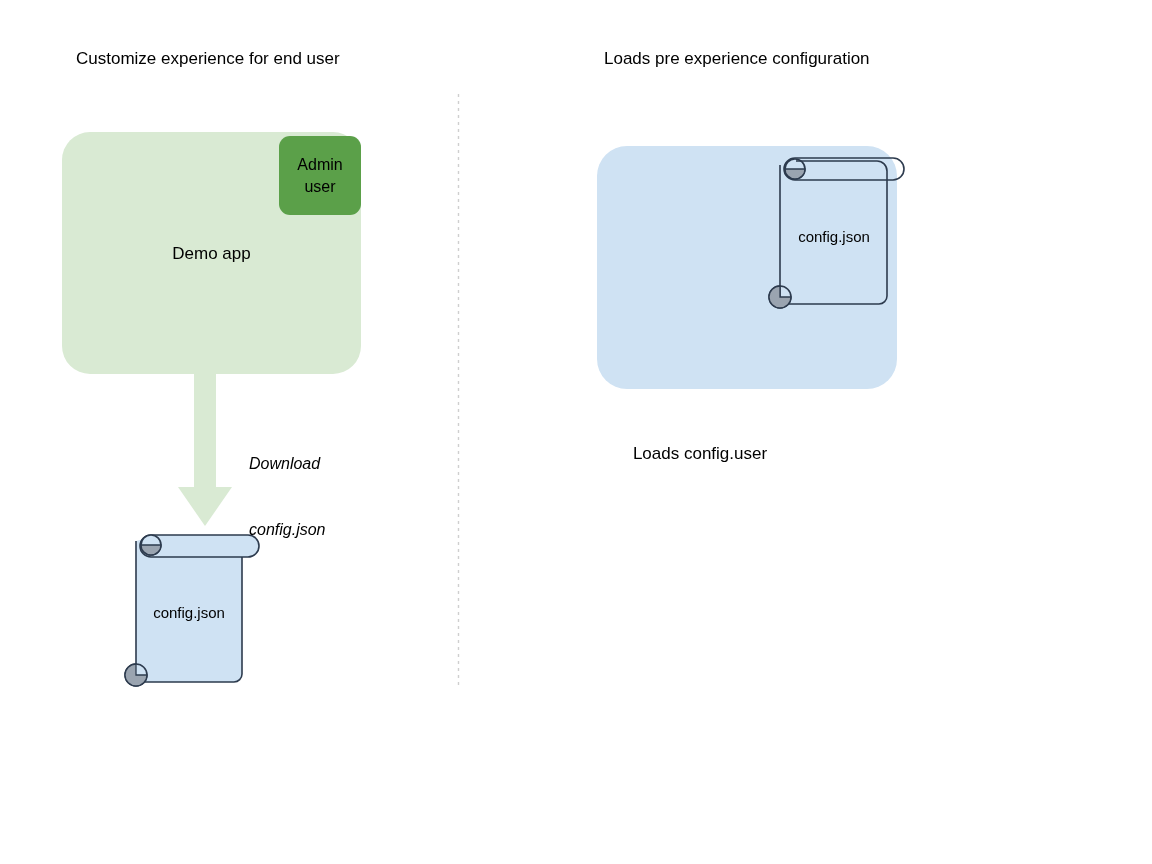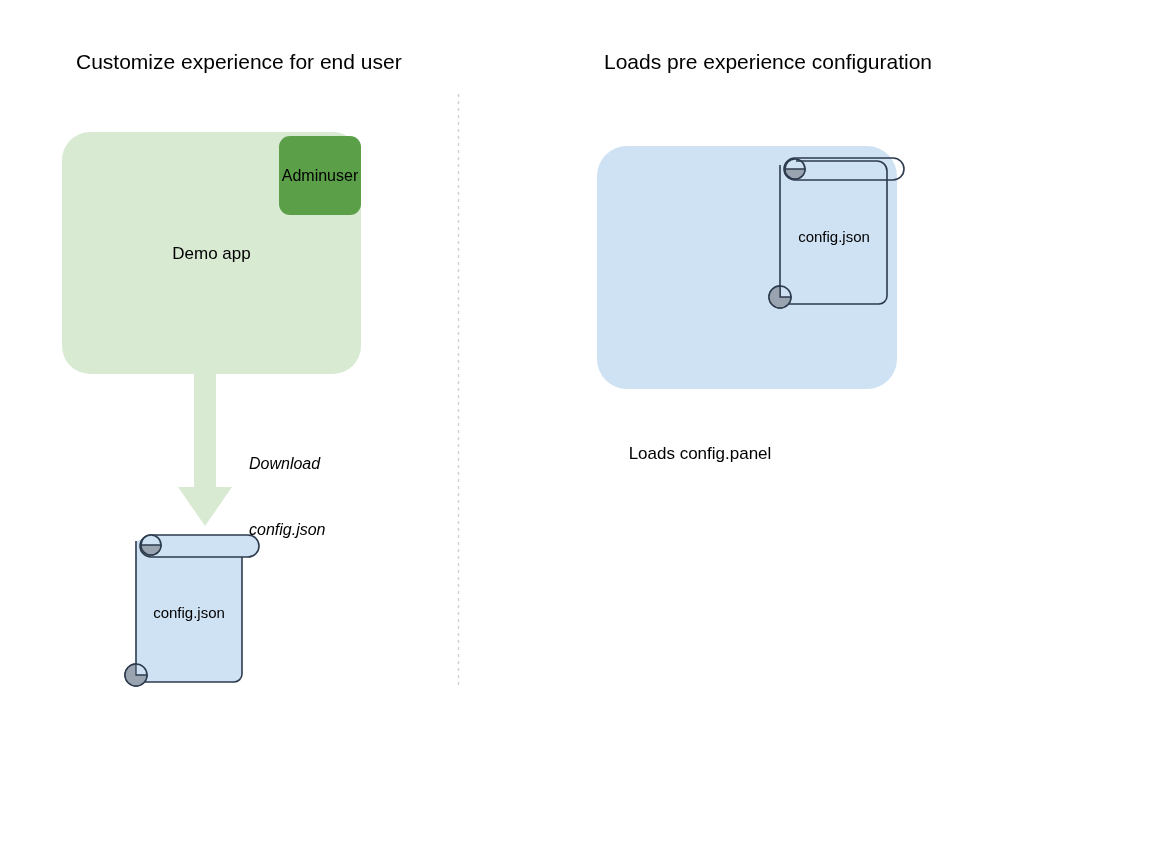--- a/index.html
+++ b/index.html
@@ -28,21 +28,21 @@
     height: 864px;
   }
   .lbl {
     position: absolute;
     font-family: "Liberation Sans", sans-serif;
     color: #000000;
     white-space: pre;
     line-height: 1.22;
   }
   .title-text {
-    font-size: 21px;
+    font-size: 17px;
   }
   .box-text {
     font-size: 17px;
     text-align: center;
   }
   .panel-text {
     font-size: 16px;
     text-align: center;
     line-height: 1.35;
   }
@@ -119,32 +119,32 @@
       <circle cx="780" cy="297" r="11" fill="none" stroke="#2d3b4e" stroke-width="1.6"></circle>
       <path d="M 780 297 L 791 297 A 11 11 0 1 1 780 286 Z" fill="#9aa4b0" stroke="#2d3b4e" stroke-width="1.3"></path>
     </g>
 
   </svg>
 
   <div class="lbl title-text" style="left:76px; top:49px; width:320px;">Customize experience for end user</div>
 
   <div class="lbl title-text" style="left:604px; top:49px; width:330px;">Loads pre experience configuration</div>
 
-  <div class="lbl panel-text centerblock" style="left:279px; top:136px; width:82px; height:79px; flex-direction:row;">
+  <div class="lbl panel-text centerblock" style="left:279px; top:136px; width:82px; height:79px; flex-direction:column;">
     <span>Admin</span>
     <span>user</span>
   </div>
 
   <div class="lbl box-text" style="left:62px; top:244px; width:299px;">Demo app</div>
 
   <div class="lbl edge-text" style="left:249px; top:409px; width:160px;font-style:italic;">
     <div>Download</div>
     <div>config.json</div>
   </div>
 
   <div class="lbl scroll-text" style="left:136px; top:604px; width:106px;">config.json</div>
 
 
   <div class="lbl scroll-text" style="left:781px; top:228px; width:106px;">config.json</div>
 
-  <div class="lbl caption-text" style="left:597px; top:444px; width:206px;">Loads config.panel</div>
+  <div class="lbl caption-text" style="left:597px; top:444px; width:206px;">Loads config.user</div>
 
 </div>
 
 </body></html>

